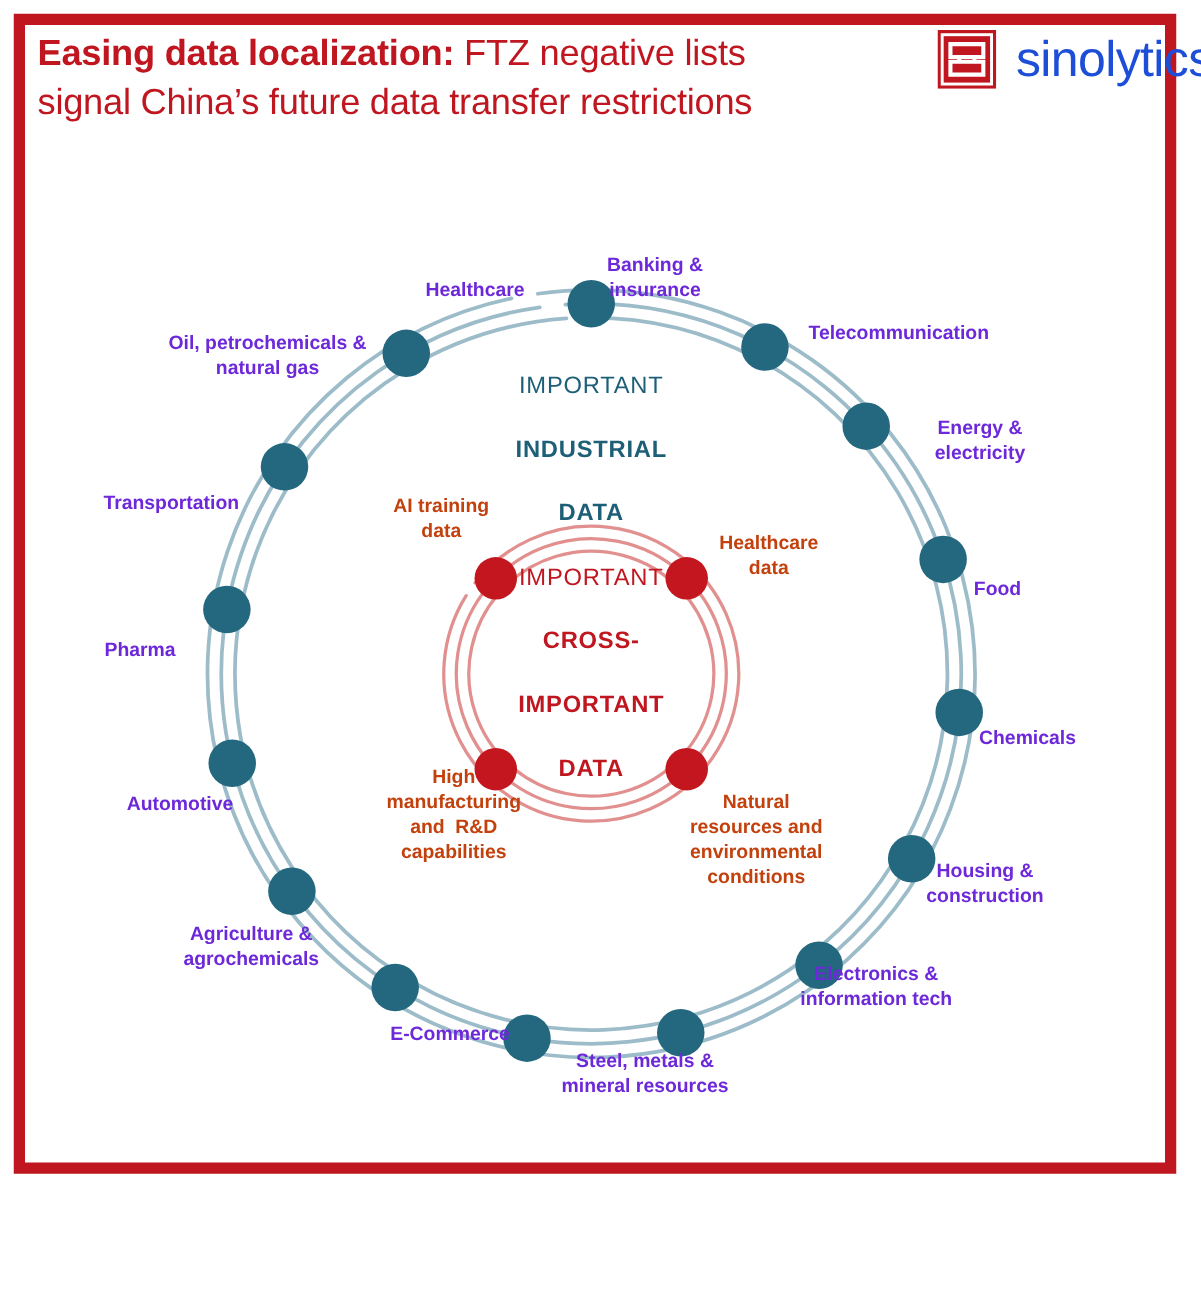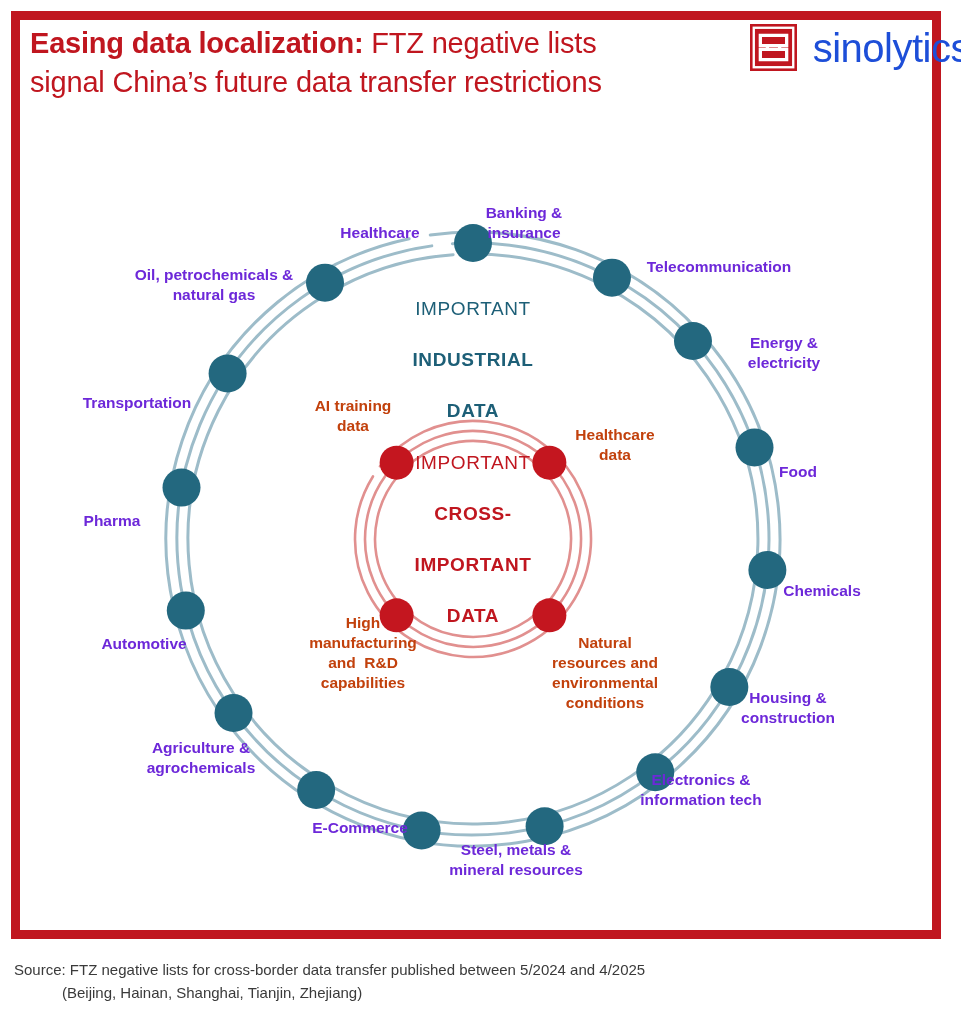--- a/index.html
+++ b/index.html
@@ -164,18 +164,14 @@
 resources and
 environmental
 conditions</div>
         <div class="lbl inner" style="left: 352px; top: 503px;">High
 manufacturing
 and  R&amp;D
 capabilities</div>
       </div>
   </div>
 
-  <div id="footer" style="color: rgb(58, 58, 58);">
-    <span>Source: FTZ negative lists for cross-border data transfer published between 5/2024 and 4/2025</span>
-    <span class="l2">(Beijing, Hainan, Shanghai, Tianjin, Zhejiang)</span>
-  </div>
 
 </div>
 
 </body></html>

